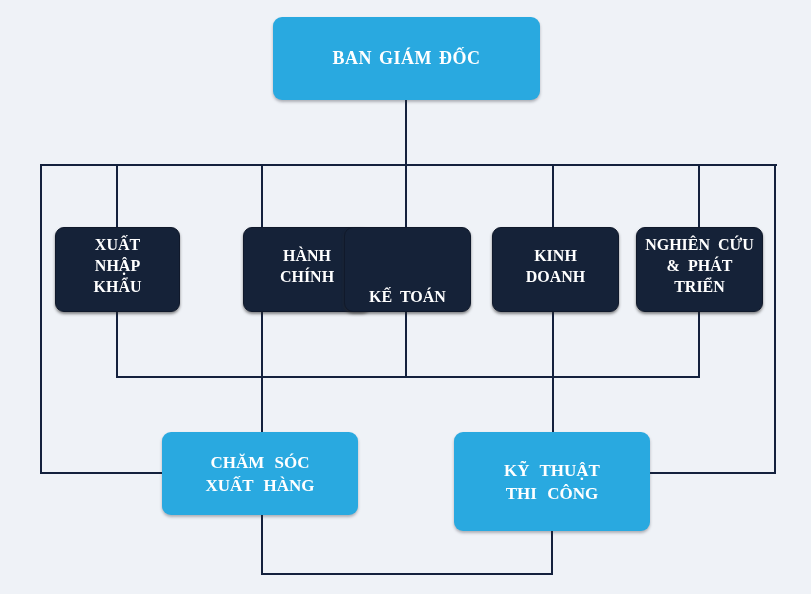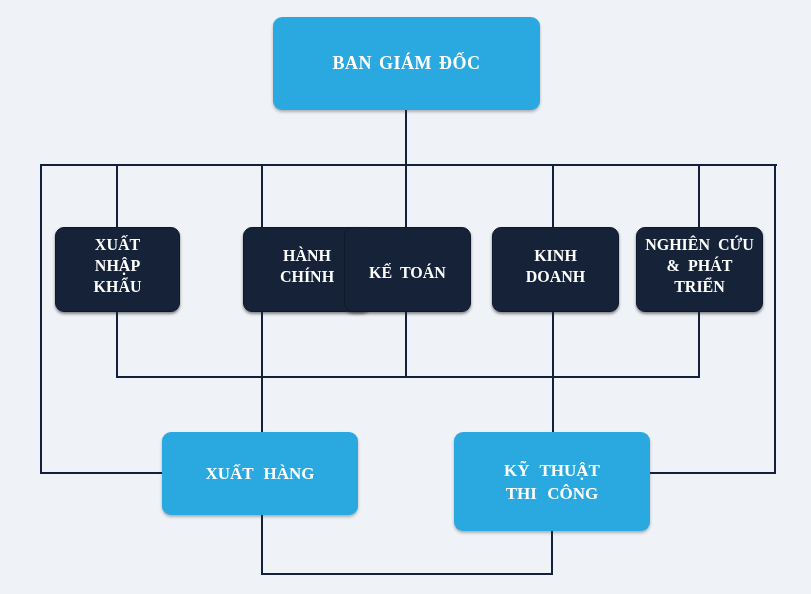--- a/index.html
+++ b/index.html
@@ -47,23 +47,23 @@
     font-size:18px;
     letter-spacing:0.5px;
     word-spacing:2px;
   }
   .node.dept{
     font-size:16px;
     line-height:21px;
     padding-bottom:8px;
   }
   .node.dept.top-align{
-    justify-content:center;
+    justify-content:flex-end;
     padding-top:17px;
-    padding-bottom:12px;
+    padding-bottom:4px;
   }
   .node.team{
     font-size:17px;
     line-height:23px;
     word-spacing:6px;
   }
   .node-line{white-space:nowrap;}
 </style>
 </head>
 <body>
@@ -90,21 +90,21 @@
   <div class="line v" style="left:405px;top:312px;height:66px;"></div>
   <div class="line v" style="left:552px;top:312px;height:120px;"></div>
   <div class="line v" style="left:698px;top:312px;height:66px;"></div>
 
   <div class="line h" style="left:116px;top:376px;width:584px;"></div>
 
   <div class="line v" style="left:261px;top:515px;height:60px;"></div>
   <div class="line v" style="left:551px;top:515px;height:60px;"></div>
   <div class="line h" style="left:261px;top:573px;width:292px;"></div>
 
-  <div class="node blue root" style="left:273px;top:17px;width:267px;height:93px;">
+  <div class="node blue root" style="left:273px;top:17px;width:267px;height:83px;">
     <div class="node-line">BAN GIÁM ĐỐC</div>
   </div>
 
   <div class="node dark dept" style="left:55px;top:227px;width:125px;height:85px;">
     <div class="node-line">XUẤT</div>
     <div class="node-line">NHẬP</div>
     <div class="node-line">KHẨU</div>
   </div>
 
   <div class="node dark dept" style="left:199px;top:227px;width:128px;height:85px;margin-left:44px;">
@@ -121,20 +121,21 @@
     <div class="node-line">DOANH</div>
   </div>
 
   <div class="node dark dept" style="left:636px;top:227px;width:127px;height:85px;">
     <div class="node-line">NGHIÊN CỨU</div>
     <div class="node-line">&amp; PHÁT</div>
     <div class="node-line">TRIỂN</div>
   </div>
 
   <div class="node blue team" style="left:162px;top:432px;width:196px;height:83px;">
+    <div class="node-line">CHĂM SÓC</div>
     <div class="node-line">XUẤT HÀNG</div>
   </div>
 
   <div class="node blue team" style="left:454px;top:432px;width:196px;height:99px;">
     <div class="node-line">KỸ THUẬT</div>
     <div class="node-line">THI CÔNG</div>
   </div>
 
 </div>
 

